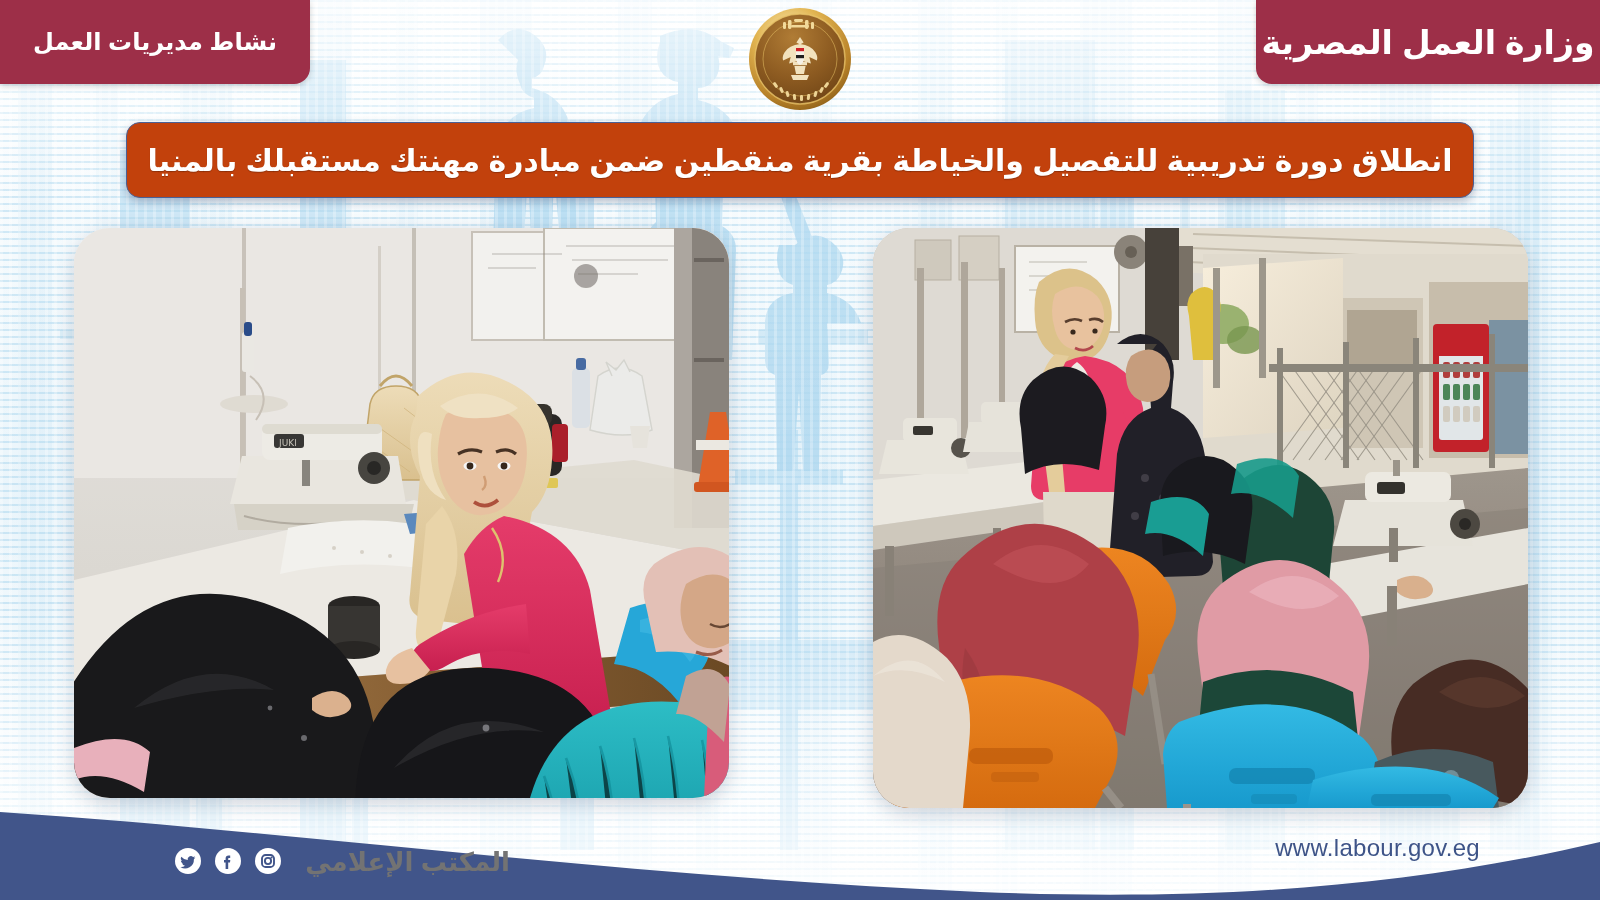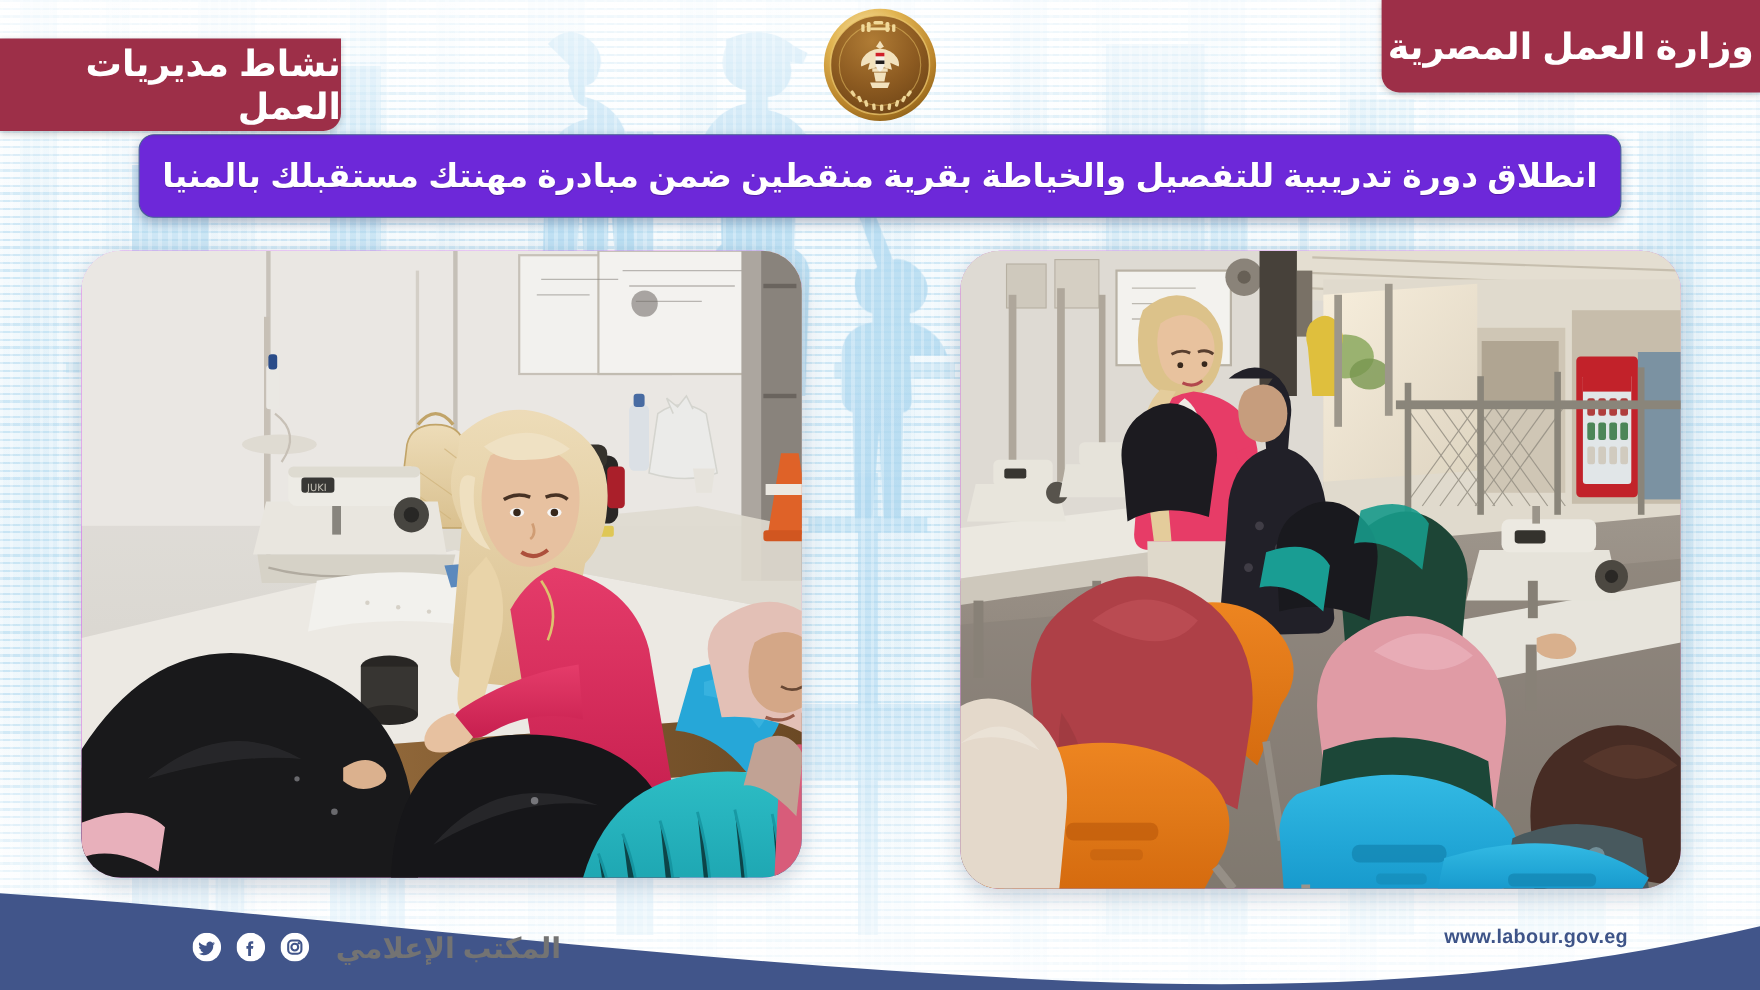--- a/index.html
+++ b/index.html
@@ -68,55 +68,54 @@
   
   .badge{
     position:absolute;top:0;background:#9d2f48;color:#fff;
     display:flex;align-items:center;justify-content:center;
     font-weight:bold;letter-spacing:.2px;z-index:30;
     box-shadow:0 2px 6px rgba(0,0,0,.18);
   }
   .badge-left{
     left:0;width:310px;height:84px;
     border-bottom-right-radius:16px;
-    font-size:33px;
-    margin-top:35px;
+    font-size:24px;
   }
   .badge-right{
     right:0;width:344px;height:84px;
     border-bottom-left-radius:16px;
     font-size:33px;
   }
 
   
   .seal{
     position:absolute;left:50%;top:6px;transform:translateX(-50%);
     width:106px;height:106px;z-index:31;
   }
 
   
   .headline{
     position:absolute;left:126px;right:126px;top:122px;height:74px;
-    background:#6d28d9;border-radius:14px;z-index:25;
+    background:#c2410c;border-radius:14px;z-index:25;
     display:flex;align-items:center;justify-content:center;
     box-shadow:0 4px 10px rgba(30,45,85,.30);
     border:1px solid #4a6096;
   }
   .headline span{
     color:#ffffff;font-size:30px;font-weight:bold;
     white-space:nowrap;letter-spacing:0px;
     text-shadow:0 1px 1px rgba(0,0,0,.25);
   }
 
   
   .photos{position:absolute;left:0;right:0;top:228px;height:580px;z-index:20;}
   .photo{
     position:absolute;top:0;border-radius:36px;overflow:hidden;
     box-shadow:0 6px 20px rgba(40,60,90,.22);
-    background:#d946ef;
+    background:#e5e5e5;
   }
   .photo-left{left:74px;width:655px;height:570px;}
   .photo-right{right:72px;width:655px;height:580px;}
   .photo svg{display:block;width:100%;height:100%;}
 
   
   .footer-shape{position:absolute;left:0;right:0;bottom:0;height:120px;z-index:26;}
   .footer-shape svg{display:block;width:100%;height:100%;}
 
   .footer-content{position:absolute;left:0;right:0;bottom:0;height:120px;z-index:27;}
@@ -124,21 +123,21 @@
     position:absolute;right:1090px;bottom:22px;
     color:#737373;font-size:26px;font-weight:bold;white-space:nowrap;
   }
   .social{
     position:absolute;left:175px;bottom:26px;
     display:flex;gap:14px;align-items:center;
   }
   .social .ico{width:26px;height:26px;display:block;}
   .site-url{
     position:absolute;right:120px;bottom:38px;
-    color:#3e5488;font-size:18px;font-weight:bold;letter-spacing:.3px;
+    color:#3e5488;font-size:24px;font-weight:normal;letter-spacing:.3px;
     direction:ltr;
   }
 </style>
 </head>
 <body>
 
 <div id="card">
 
   <div class="bg-base"></div>
   <div class="bg-towers"></div>

